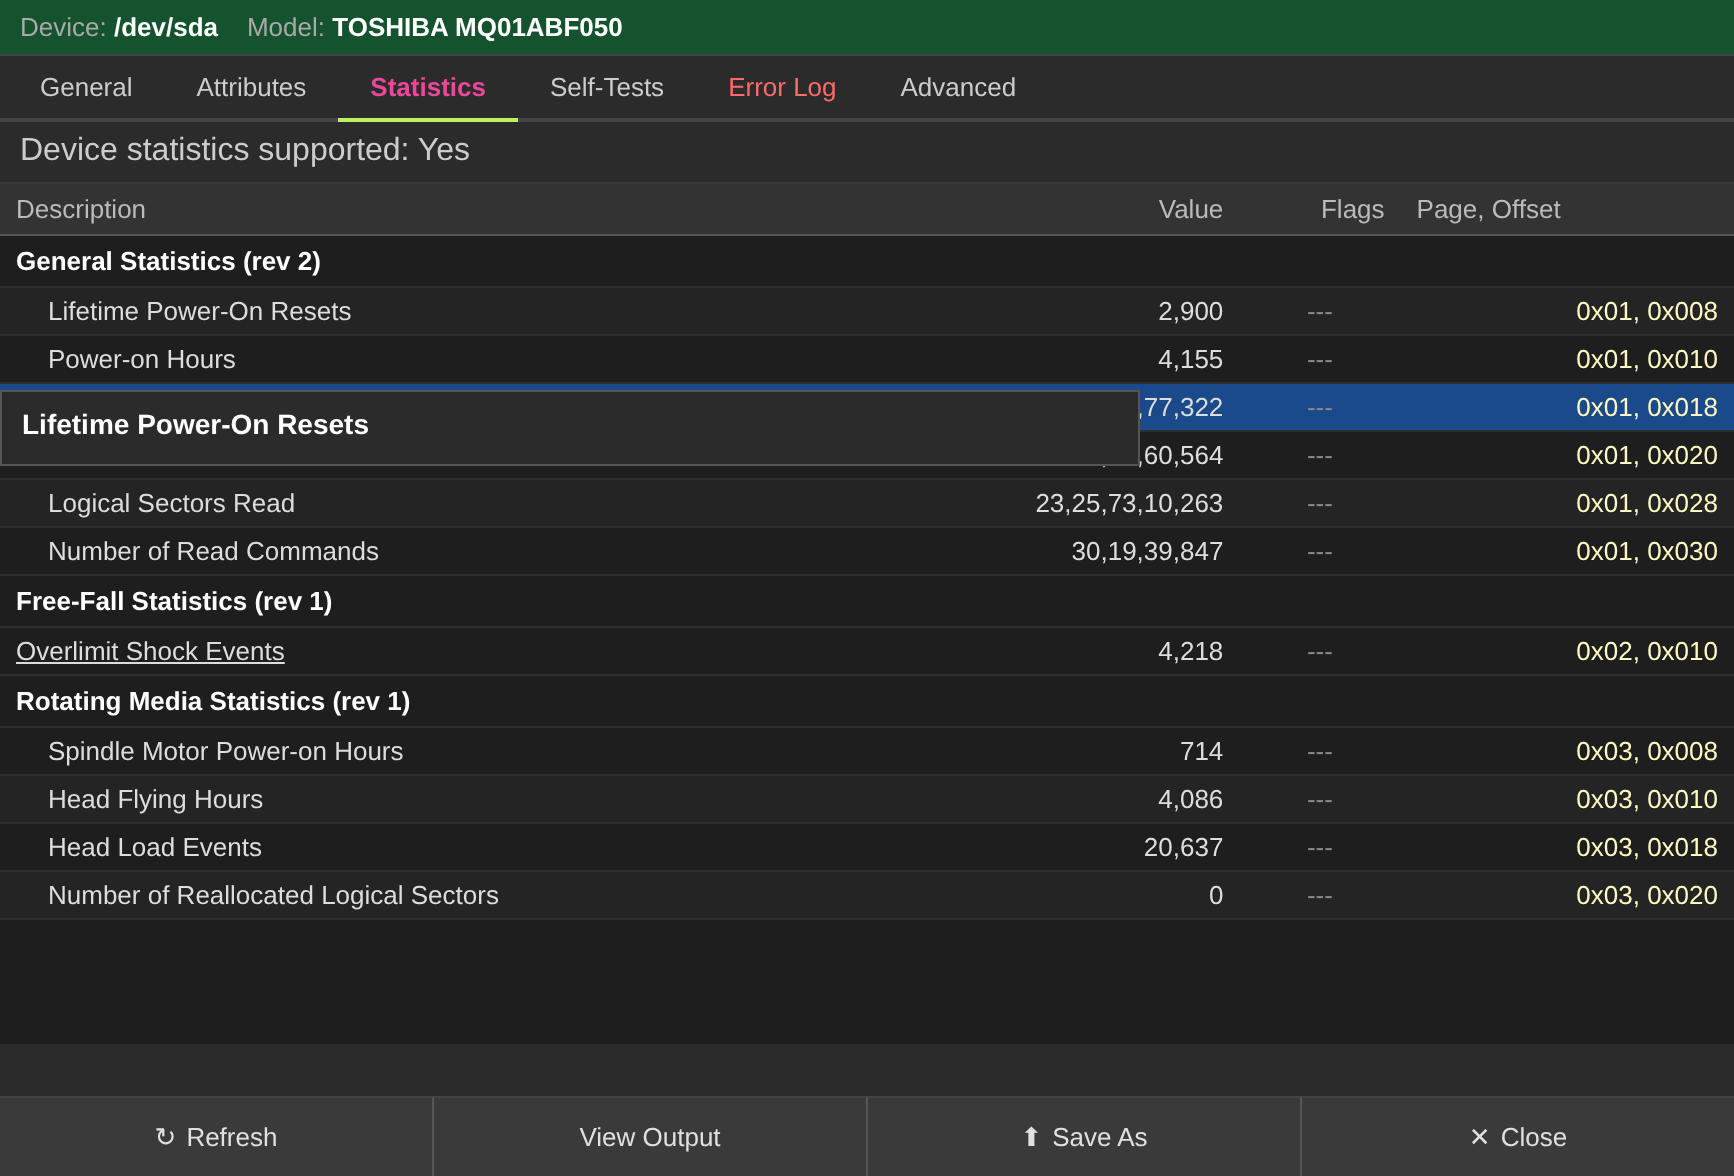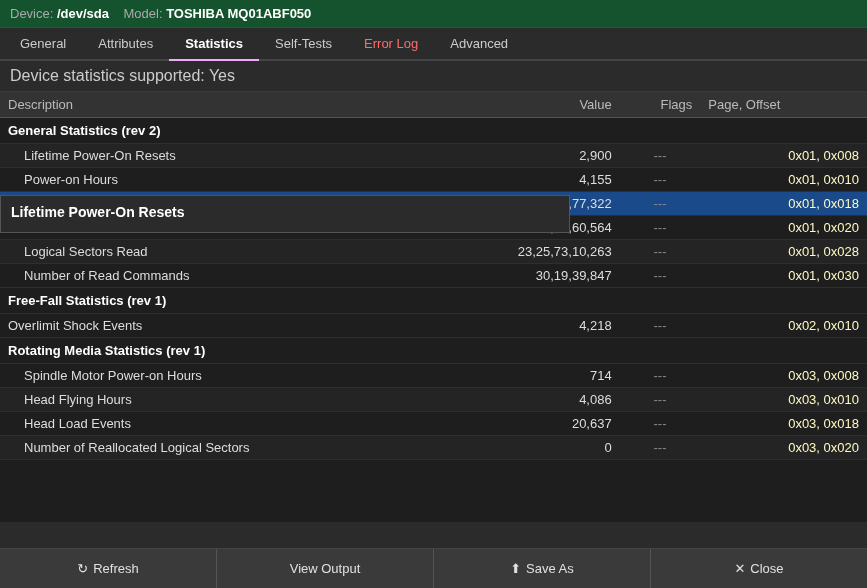--- a/index.html
+++ b/index.html
@@ -34,22 +34,22 @@
     .tab {
       padding: 8px 16px;
       cursor: pointer;
       color: #ccc;
       font-size: 13px;
       border-bottom: 2px solid transparent;
       margin-bottom: -2px;
       white-space: nowrap;
     }
     .tab.active {
-      color: #ffffff;
-      border-bottom: 2px solid #f0abfc;
+      color: #ec4899;
+      border-bottom: 2px solid #bef264;
       font-weight: bold;
     }
     .tab.error { color: #ff6b6b; }
 
     
     .status-line {
       background: #2b2b2b;
       padding: 6px 10px;
       font-size: 16px;
       color: #ccc;
@@ -225,21 +225,21 @@
         <tr>
           <td style="padding-left: 24px;">Number of Read Commands</td>
           <td class="value">30,19,39,847</td>
           <td class="flags">---</td>
           <td class="page-offset">0x01, 0x030</td>
         </tr>
         <tr class="group-header">
           <td colspan="4" class="group-label">Free-Fall Statistics (rev 1)</td>
         </tr>
         <tr>
-          <td style="">Overlimit Shock Events</td>
+          <td style=" text-decoration: underline;">Overlimit Shock Events</td>
           <td class="value">4,218</td>
           <td class="flags">---</td>
           <td class="page-offset">0x02, 0x010</td>
         </tr>
         <tr class="group-header">
           <td colspan="4" class="group-label">Rotating Media Statistics (rev 1)</td>
         </tr>
         <tr>
           <td style="padding-left: 24px;">Spindle Motor Power-on Hours</td>
           <td class="value">714</td>

